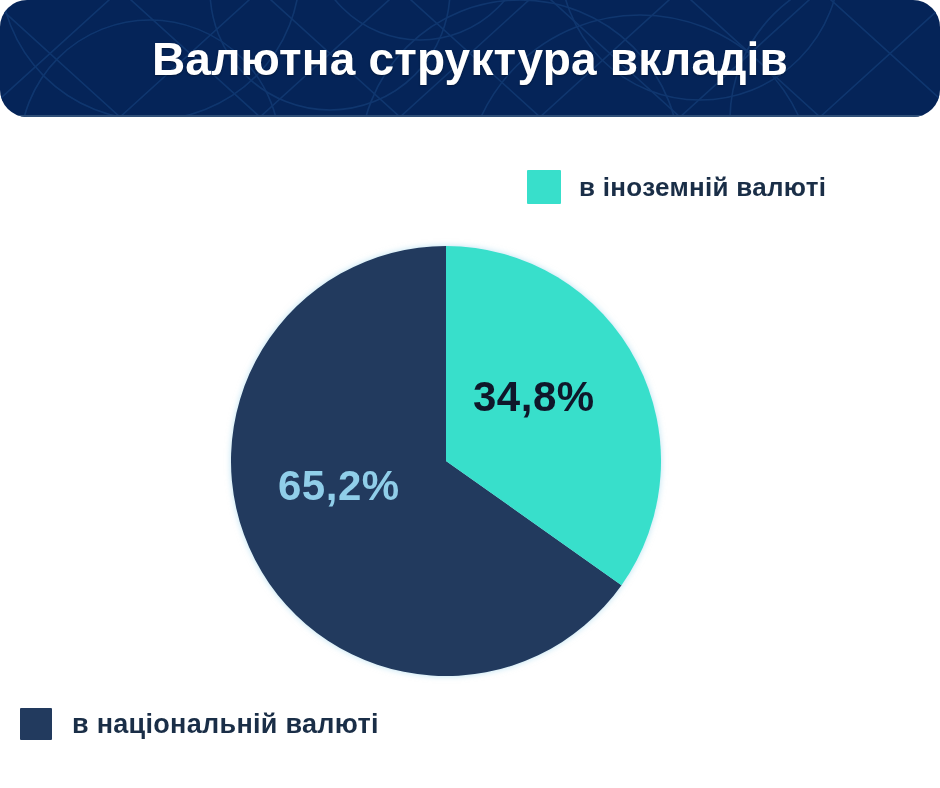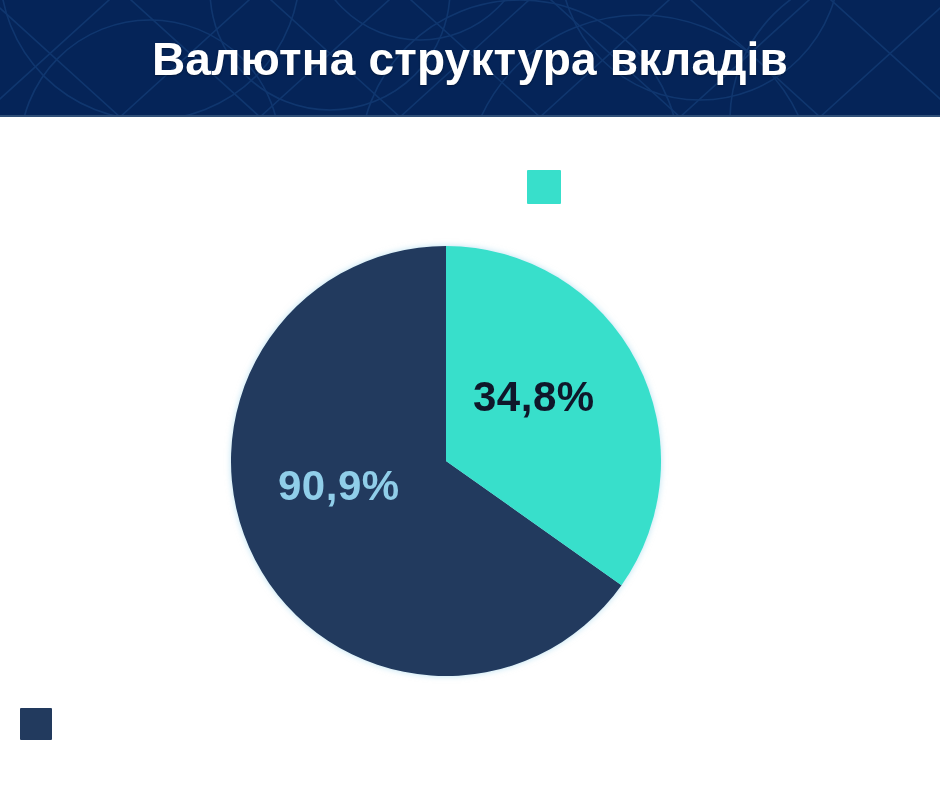--- a/index.html
+++ b/index.html
@@ -18,20 +18,21 @@
 
   
   .header {
     position: absolute;
     left: 0;
     top: 0;
     width: 940px;
     height: 117px;
     background: #052458;
     overflow: hidden;
+    border-radius: 27px;
   }
   .header-pattern {
     position: absolute;
     left: 0;
     top: 0;
     width: 940px;
     height: 117px;
     pointer-events: none;
   }
   .header-rule {
@@ -157,29 +158,31 @@
     </g>
   </svg>
   <div class="header-rule"></div>
   <div class="header-title">Валютна структура вкладів</div>
 </div>
 
 <div class="chart-area"></div>
 
 <div class="legend-item legend-top">
   <span class="legend-swatch" style="background:#38dfcb"></span>
+  <span class="legend-label">в іноземній валюті</span>
 </div>
 
 <div class="pie-wrap">
   <svg class="pie-svg" viewBox="0 0 430 430">
 
     <path fill="#223a5e" d="M 215 215 L 390.51 339.18 A 215 215 0 1 1 215.00 0.00 Z"></path>
 
     <path fill="#38dfcb" d="M 215 215 L 215.00 0.00 A 215 215 0 0 1 390.51 339.18 Z"></path>
   </svg>
 </div>
 
 <div class="slice-label label-foreign">34,8%</div>
-<div class="slice-label label-national">90,9%</div>
+<div class="slice-label label-national">65,2%</div>
 
 <div class="legend-item legend-bottom">
   <span class="legend-swatch" style="background:#223a5e"></span>
+  <span class="legend-label">в національній валюті</span>
 </div>
 
 </body></html>

